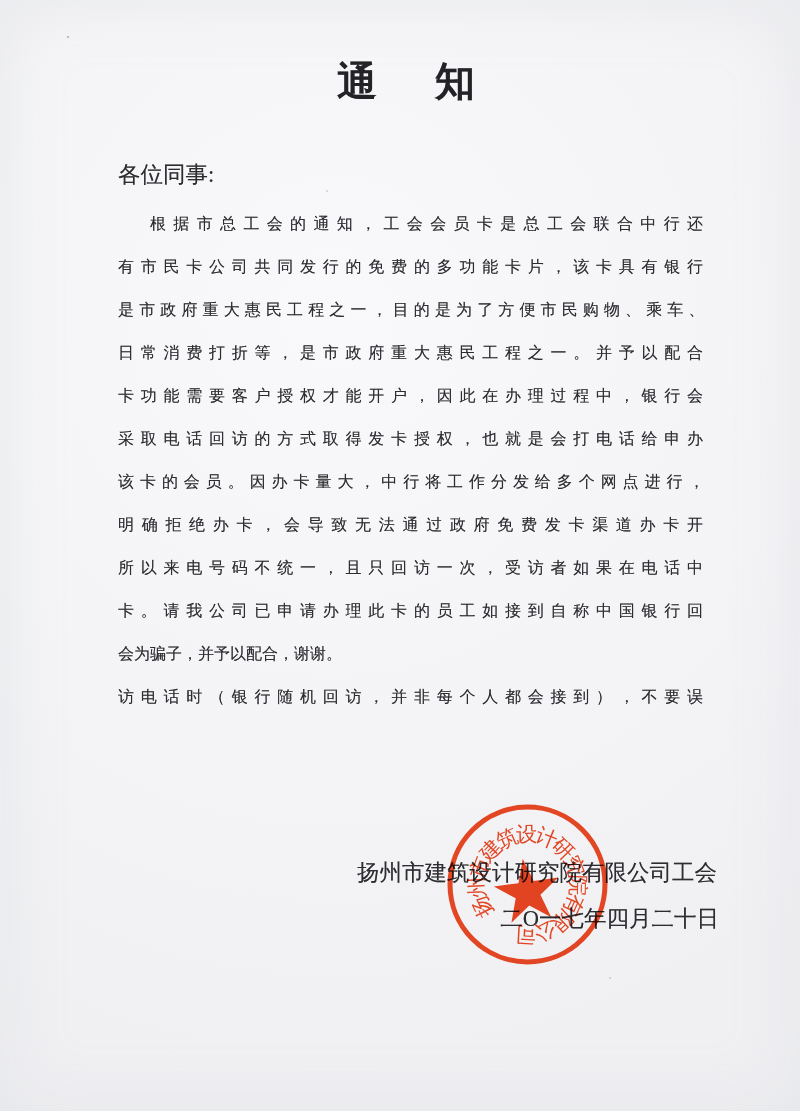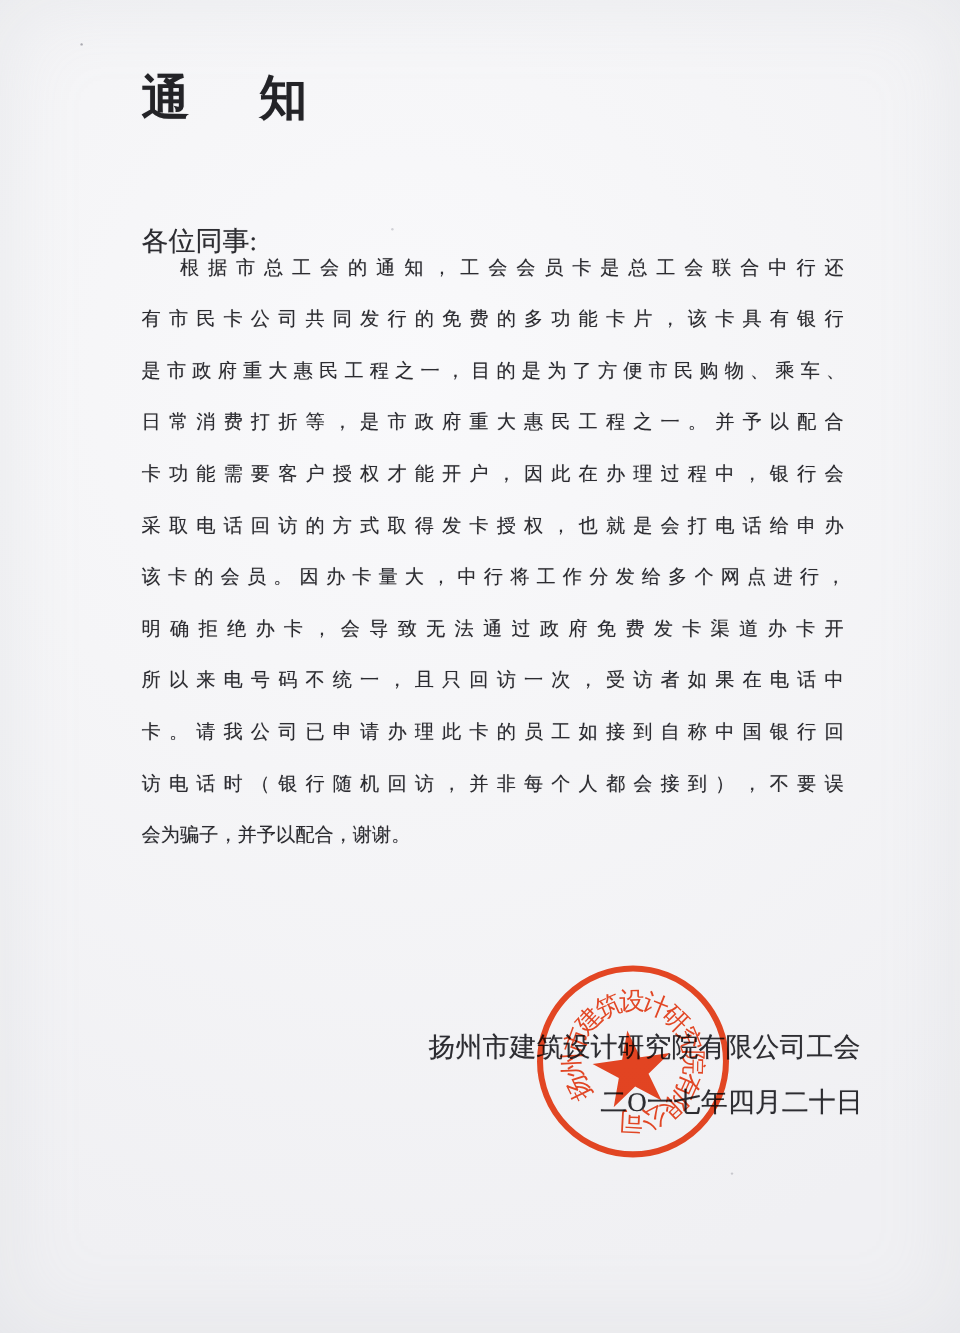--- a/index.html
+++ b/index.html
@@ -16,27 +16,27 @@
     background:
       radial-gradient(95% 70% at 42% 28%, #f9f9fb 0%, var(--paper) 45%, #f0f0f3 100%);
     box-shadow: inset 0 0 70px rgba(175,178,188,.16);
     font-family:"Liberation Serif","DejaVu Serif",serif;
     color:var(--ink);
   }
   .txt{ text-shadow:0 0 .6px rgba(44,44,49,.45); }
 
   .title{
     position:absolute; top:60px; left:118px; width:585px;
-    text-align:left;
+    text-align:center;
     font-size:40px; line-height:1.1; font-weight:bold;
     letter-spacing:9px;
     color:#232327;
   }
   .salutation{
-    position:absolute; top:179px; left:118px; width:585px;
+    position:absolute; top:153px; left:118px; width:585px;
     font-size:22.5px; line-height:43px;
   }
   .body{
     position:absolute; top:202px; left:118px; width:585px;
     font-size:16px; line-height:43px;
     overflow:hidden;
   }
   .line{
     text-align:justify;
     text-align-last:justify;
@@ -87,22 +87,22 @@
     <div class="line first">根据市总工会的通知，工会会员卡是总工会联合中行还</div>
     <div class="line">有市民卡公司共同发行的免费的多功能卡片，该卡具有银行</div>
     <div class="line tight">是市政府重大惠民工程之一，目的是为了方便市民购物、乘车、</div>
     <div class="line">日常消费打折等，是市政府重大惠民工程之一。并予以配合</div>
     <div class="line">卡功能需要客户授权才能开户，因此在办理过程中，银行会</div>
     <div class="line">采取电话回访的方式取得发卡授权，也就是会打电话给申办</div>
     <div class="line tight">该卡的会员。因办卡量大，中行将工作分发给多个网点进行，</div>
     <div class="line">明确拒绝办卡，会导致无法通过政府免费发卡渠道办卡开</div>
     <div class="line">所以来电号码不统一，且只回访一次，受访者如果在电话中</div>
     <div class="line">卡。请我公司已申请办理此卡的员工如接到自称中国银行回</div>
+    <div class="line last">会为骗子，并予以配合，谢谢。</div>
     <div class="line">访电话时（银行随机回访，并非每个人都会接到），不要误</div>
-    <div class="line last">会为骗子，并予以配合，谢谢。</div>
   </div>
 
   <div class="sig-block txt">
     <div class="signature">扬州市建筑设计研究院有限公司工会</div>
     <div class="date">二O一七年四月二十日</div>
   </div>
 
   <svg class="seal" viewBox="0 0 162 162" xmlns="http://www.w3.org/2000/svg">
     <circle cx="81" cy="81" r="77"></circle>
     <polygon points="81,55 88.6,78.5 113.3,78.5 93.4,93 101,116.5 81,102 61,116.5 68.6,93 48.7,78.5 73.4,78.5" transform="rotate(-8 81 89)"></polygon>

